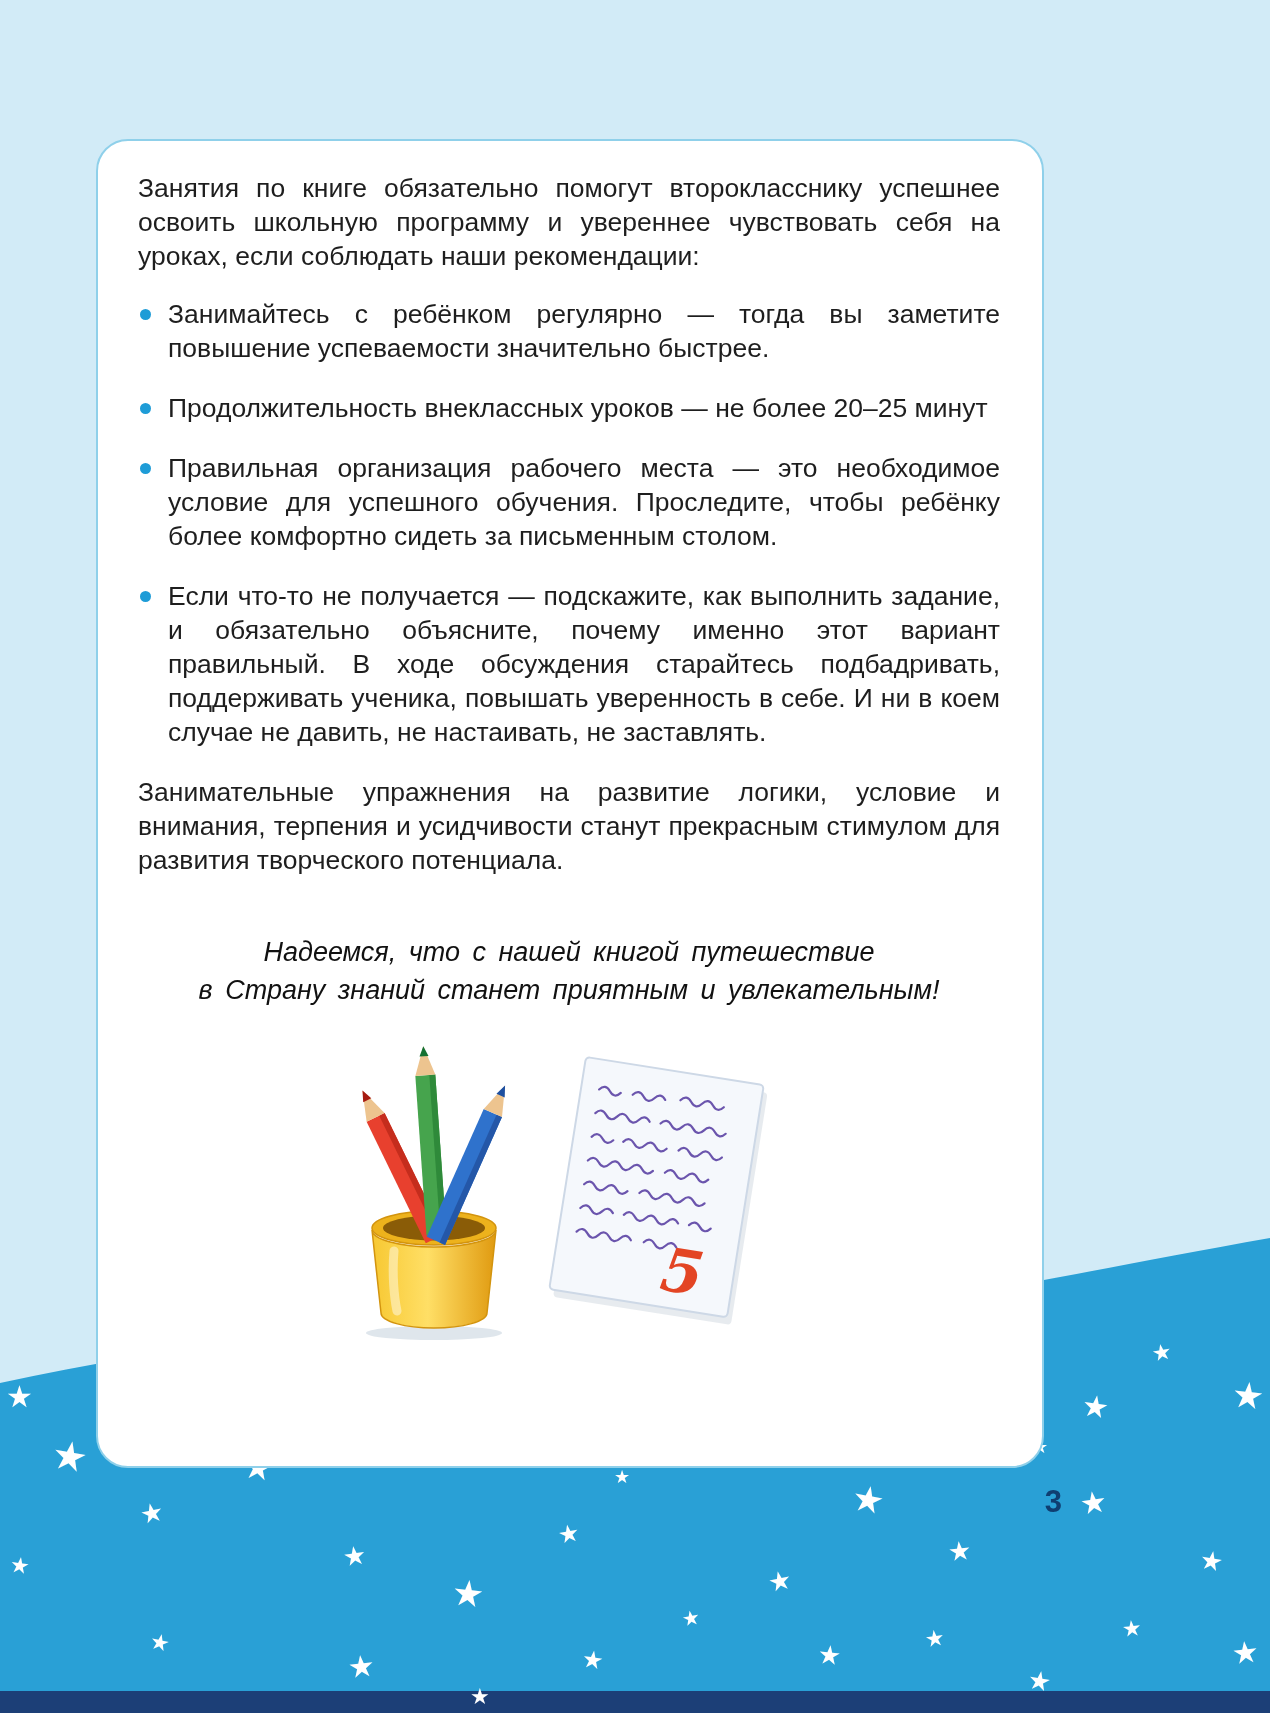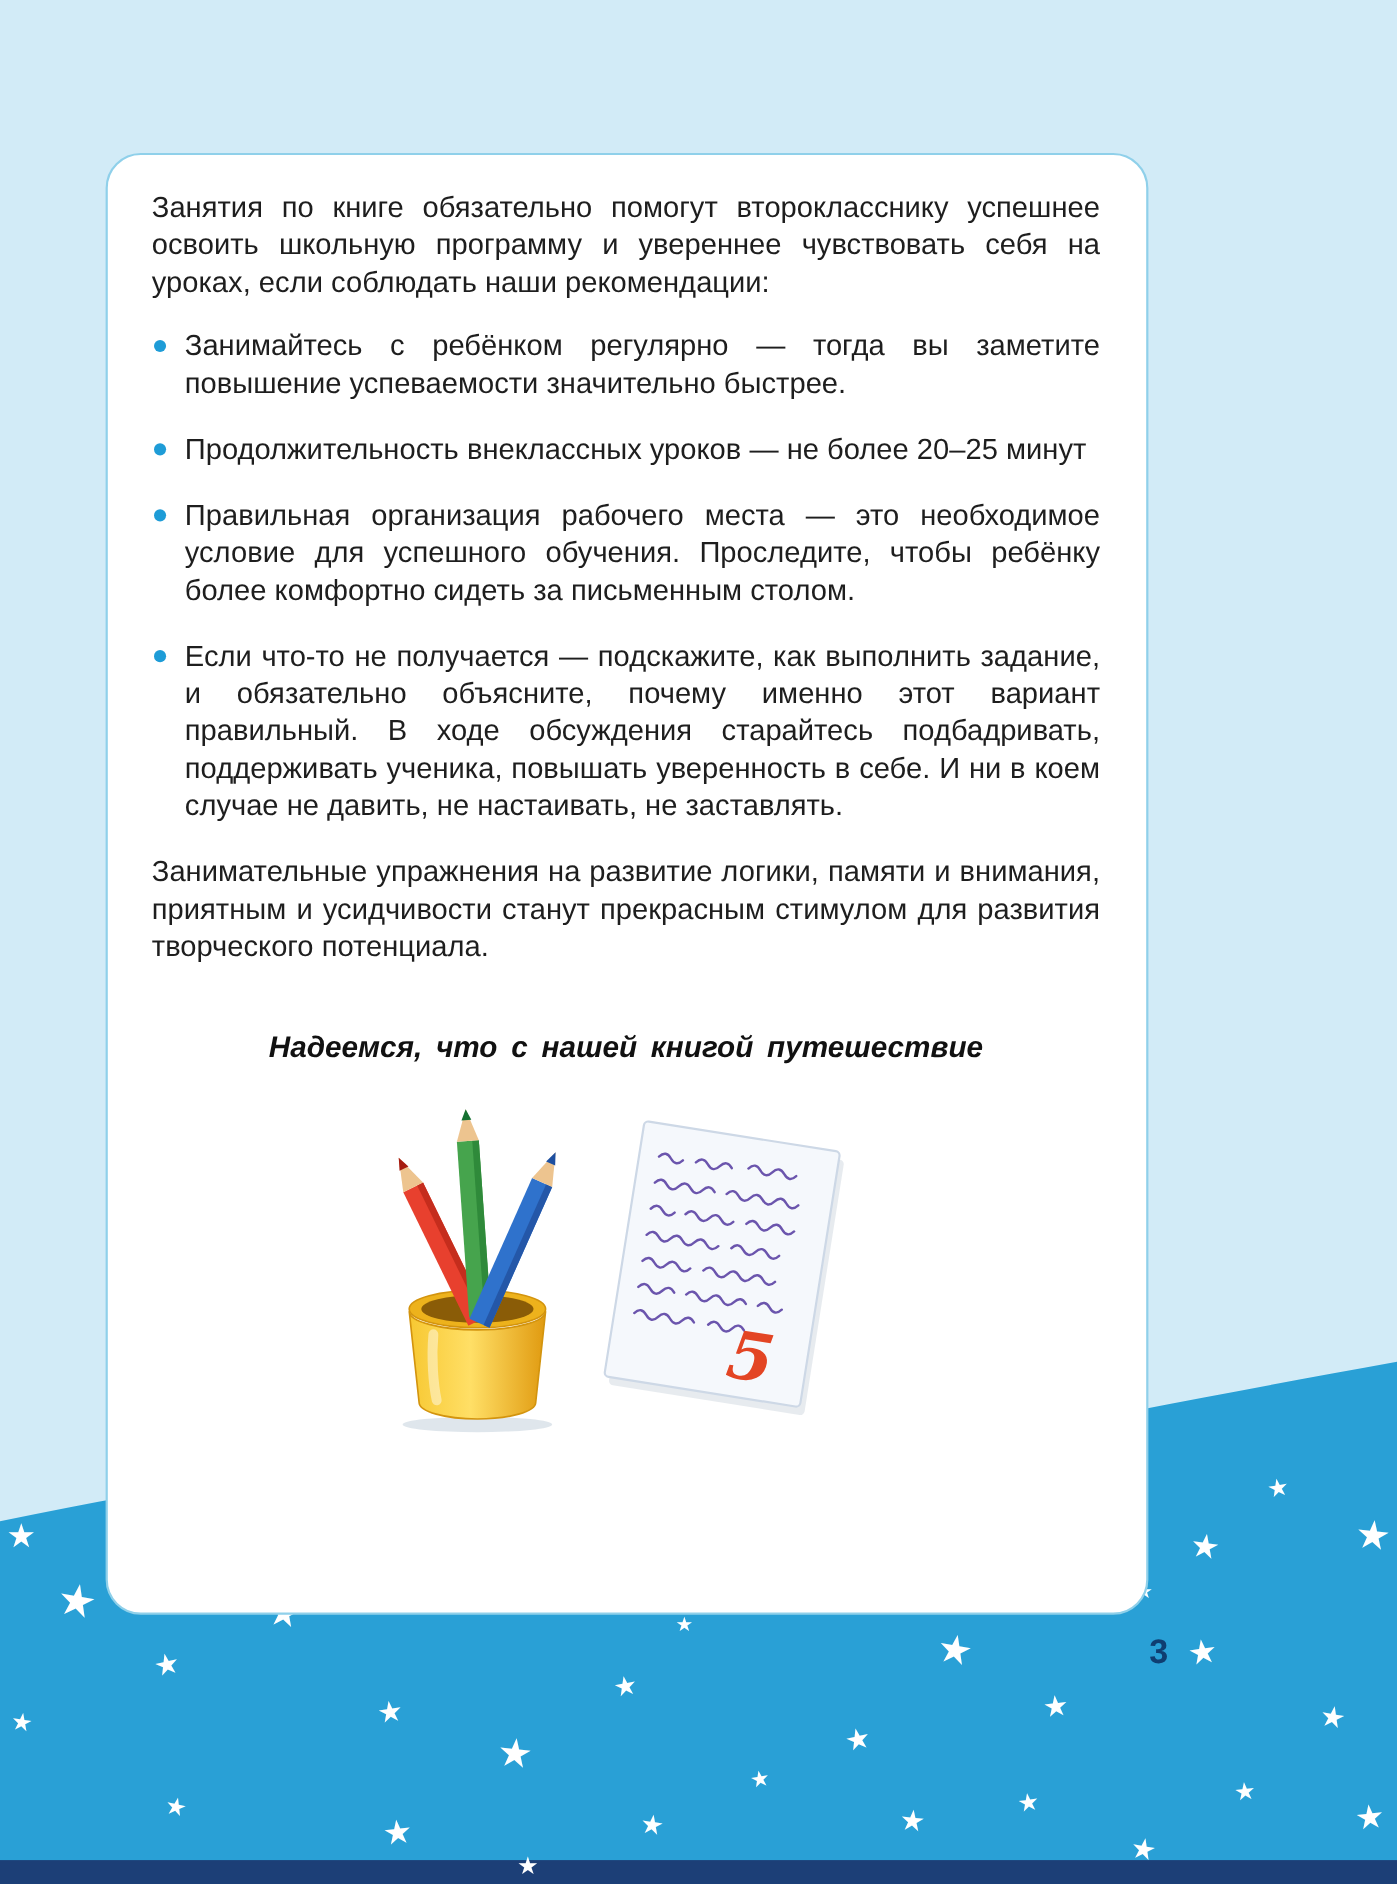--- a/index.html
+++ b/index.html
@@ -33,21 +33,21 @@
     position:relative;margin:0 0 26px 0;padding:0 0 0 30px;
     text-align:justify;
   }
   .dot{
     position:absolute;left:2px;top:12px;width:11px;height:11px;
     border-radius:50%;background:#1e9cd7;
   }
   .closing{
     margin-top:56px;
     text-align:center;
-    font-weight:bold;font-style:italic;
+    font-weight:normal;font-style:italic;
     font-size:27px;line-height:38px;
     word-spacing:5px;
     color:#111;
   }
   .illustration{margin:34px auto 0;width:470px;}
   .illustration svg{display:block;}
   
   .page-num{
     position:absolute;top:1484px;right:208px;z-index:4;
     font-size:31px;font-weight:bold;color:#0f3e71;
@@ -107,24 +107,25 @@
     <li class="tip">
       <span class="dot"></span>
       <span>Правильная организация рабочего места — это необходимое условие для успешного обучения. Проследите, чтобы ребёнку более комфортно сидеть за письменным столом.</span>
     </li>
     <li class="tip">
       <span class="dot"></span>
       <span>Если что-то не получается — подскажите, как выполнить задание, и обязательно объясните, почему именно этот вариант правильный. В ходе обсуждения старайтесь подбадривать, поддерживать ученика, повышать уверенность в себе. И ни в коем случае не давить, не настаивать, не заставлять.</span>
     </li>
   </ul>
 
-  <p class="para">Занимательные упражнения на развитие логики, памяти и внимания, приятным и усидчивости станут прекрасным стимулом для развития творческого потенциала.</p>
+  <p class="para">Занимательные упражнения на развитие логики, условие и внимания, терпения и усидчивости станут прекрасным стимулом для развития творческого потенциала.</p>
 
   <div class="closing">
     <div>Надеемся, что с нашей книгой путешествие</div>
+    <div>в Страну знаний станет приятным и увлекательным!</div>
   </div>
 
   <div class="illustration">
     <svg width="470" height="300" viewBox="0 0 470 300" aria-hidden="true">
       <defs>
         <linearGradient id="gold" x1="0" y1="0" x2="1" y2="0">
           <stop offset="0" stop-color="#f7c832"></stop>
           <stop offset="0.45" stop-color="#ffdf66"></stop>
           <stop offset="1" stop-color="#e09a10"></stop>
         </linearGradient>

